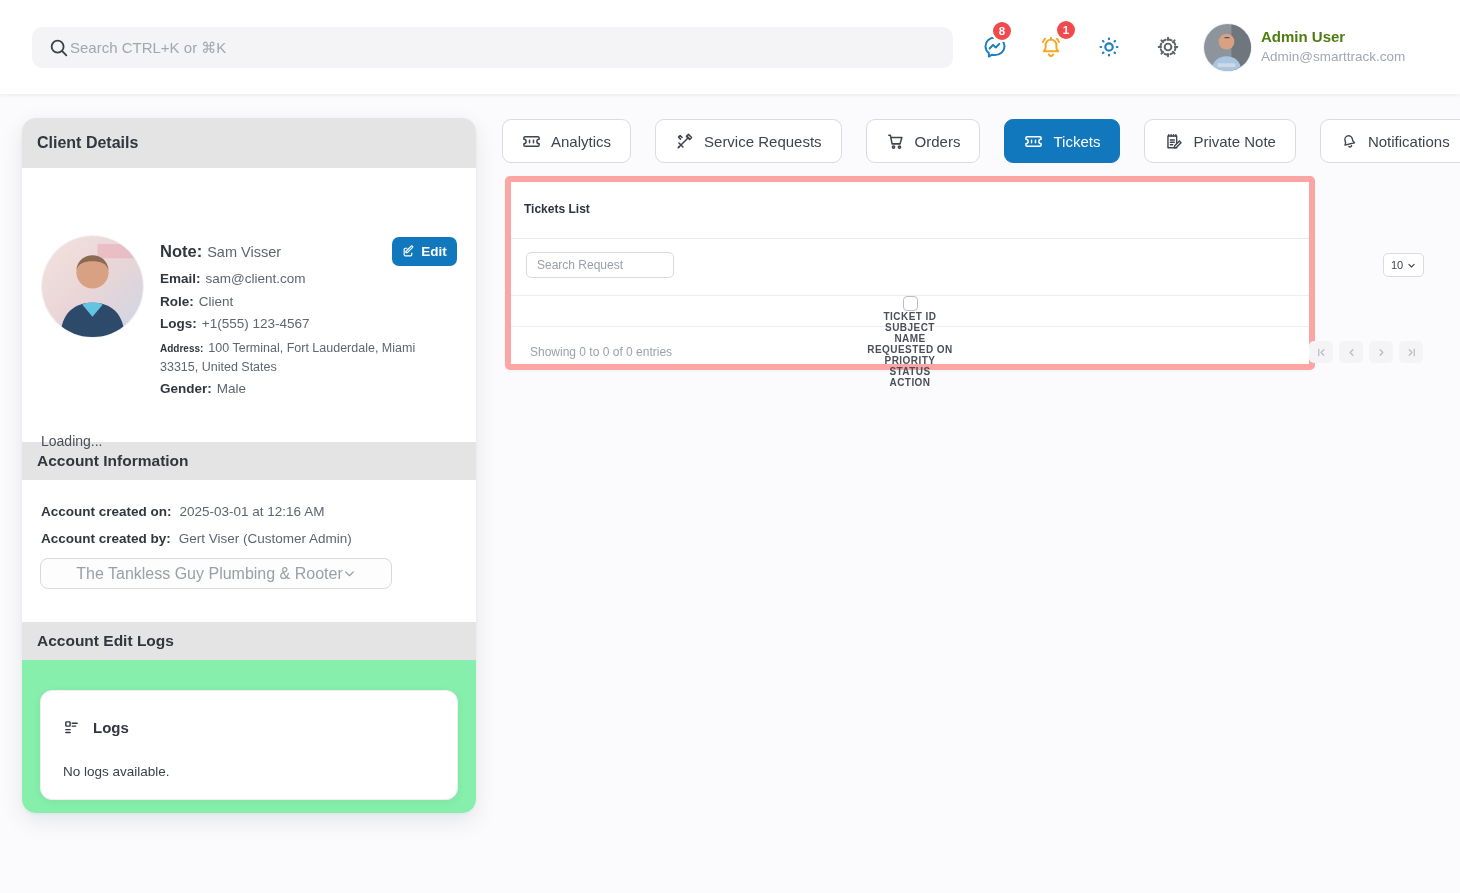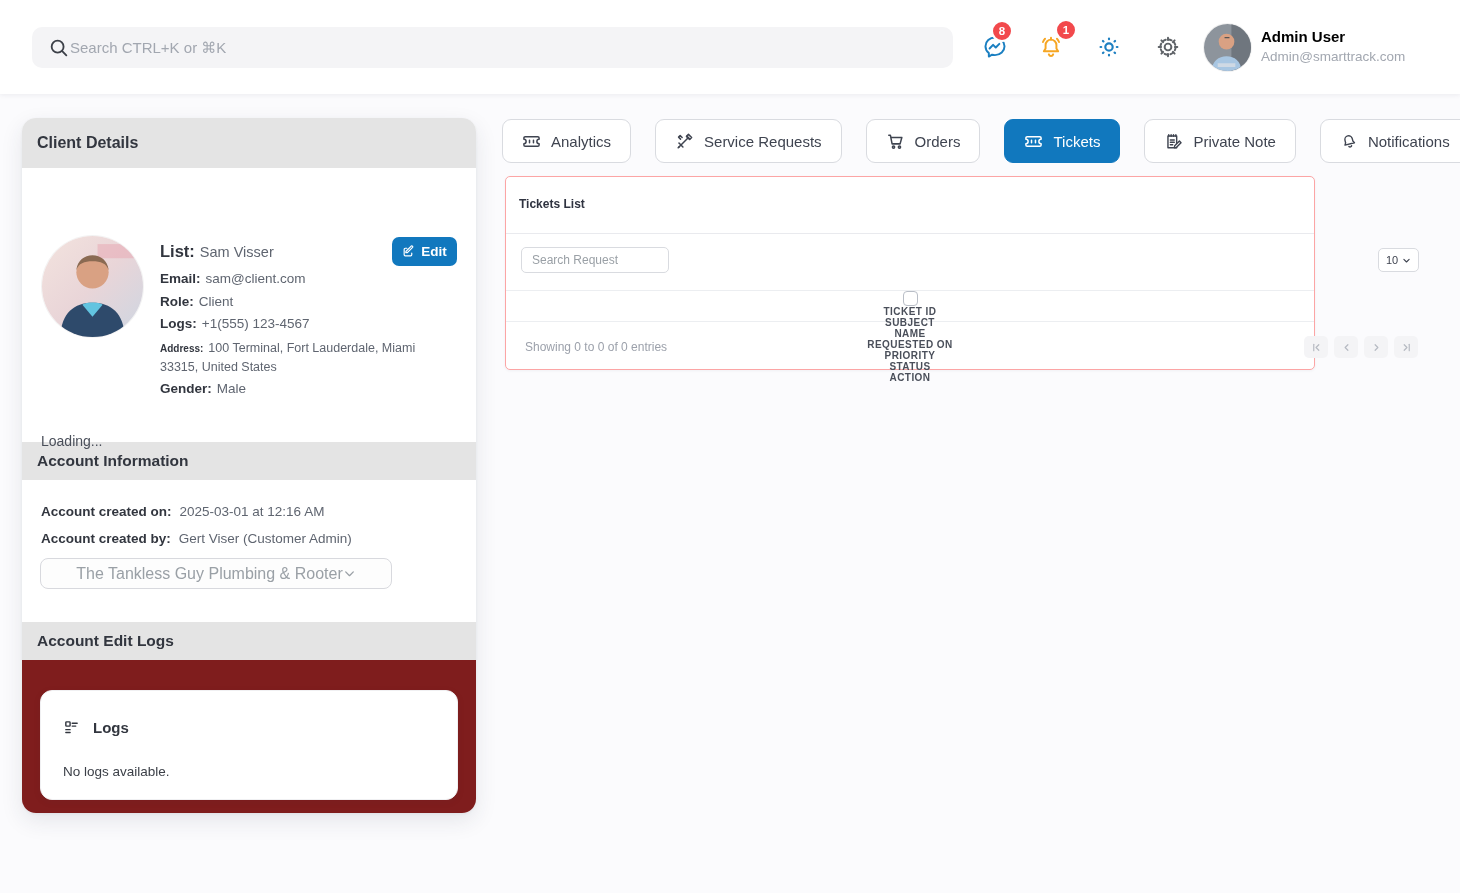--- a/index.html
+++ b/index.html
@@ -42,21 +42,21 @@
     z-index:6;
   }
   .badge-msg { left:991px; top:20px; }
   .badge-bell { left:1055px; top:19px; }
   .tb-avatar {
     position:absolute; left:1204px; top:24px; width:47px; height:47px;
     border-radius:50%; overflow:hidden; cursor:pointer;
     box-shadow:0 0 0 1px rgba(0,0,0,.06);
   }
   .tb-usertext { position:absolute; left:1261px; top:28px; }
-  .tb-username { font-size:15px; font-weight:700; color:#000000; }
+  .tb-username { font-size:15px; font-weight:700; color:#4d7c0f; }
   .tb-useremail { font-size:13.5px; color:#a2a7b0; margin-top:4px; }
 
   
   .left-card {
     position:absolute; left:22px; top:118px; width:454px;
     border-radius:14px; background:#ffffff;
     box-shadow:0 8px 22px rgba(40,45,70,.10), 0 1px 3px rgba(40,45,70,.06);
   }
   .section-header {
     background:#e4e4e4; padding:0 15px; display:flex; align-items:center;
@@ -93,21 +93,21 @@
   .ai-row1 { top:24px; }
   .ai-row2 { top:51px; }
   .company-select {
     position:absolute; left:18px; top:78px; width:352px; height:31px;
     border:1px solid #d8d9de; border-radius:8px; background:#fdfdfd;
     display:flex; align-items:center; justify-content:center;
     padding:0 13px; cursor:pointer;
     font-size:16px; color:#9aa0a6;
   }
 
-  .logs-body { position:relative; height:153px; background:#7f1d1d; border-radius:0 0 14px 14px; }
+  .logs-body { position:relative; height:153px; background:#86efac; border-radius:0 0 14px 14px; }
   .logs-card {
     position:absolute; left:18px; top:30px; width:418px; height:110px;
     background:#fff; border:1px solid #f0f0f2; border-radius:12px;
     box-shadow:0 2px 8px rgba(40,45,70,.06);
   }
   .logs-title {
     position:absolute; left:22px; top:28px;
     display:flex; align-items:center; gap:13px;
     font-size:15px; font-weight:600; color:#32363f;
   }
@@ -122,21 +122,21 @@
     font:500 15px "Liberation Sans", sans-serif; color:#3f4450;
     white-space:nowrap;
   }
   .tab .ticon { color:#3f4450; }
   .tab.active { background:#1178be; border-color:#1178be; color:#fff; }
   .tab.active .ticon { color:#fff; }
 
   
   .tickets-panel {
     position:absolute; left:505px; top:176px; width:810px; height:194px;
-    background:#fff; border:1px solid #fca5a5; border-radius:5px;
+    background:#fff; border:6px solid #fca5a5; border-radius:5px;
     box-shadow:0 1px 3px rgba(40,45,70,.05);
   }
   .tp-title { position:absolute; left:13px; top:20px; font-size:12px; font-weight:600; color:#2f3340; }
   .tp-divider { position:absolute; left:0; top:56px; width:100%; height:1px; background:#e9eaee; }
   .tp-search {
     position:absolute; left:15px; top:70px; width:148px; height:26px;
     border:1px solid #d9dbe0; border-radius:5px; padding:0 10px;
     font:12px "Liberation Sans", sans-serif; color:#3f4450; outline:none;
   }
   .tp-search::placeholder { color:#9aa0a6; }
@@ -261,21 +261,21 @@
         <rect width="100" height="100" fill="url(#bgav)"></rect>
         <rect x="55" y="8" width="45" height="14" fill="#e8a9b4" opacity=".55"></rect>
         <circle cx="50" cy="36" r="16" fill="#d9a183"></circle>
         <path d="M34 34c1-10 8-15 16-15s15 5 16 15c-2-7-8-9-16-9s-14 2-16 9z" fill="#8a6a52"></path>
         <path d="M18 100c1-24 14-34 32-34s31 10 32 34z" fill="#2e4a6b"></path>
         <path d="M40 68l10 12 10-12c-3-3-17-3-20 0z" fill="#62c4e0"></path>
       </svg>
     </span>
 
     <div class="cd-row row-name">
-      <span class="cd-label">List:</span><span>Sam Visser</span>
+      <span class="cd-label">Note:</span><span>Sam Visser</span>
     </div>
     <button class="edit-btn">
       <span>
         <svg width="13" height="13" viewBox="0 0 24 24" fill="none" stroke="#fff" stroke-width="2.2" stroke-linecap="round" stroke-linejoin="round">
           <path d="M9 6H6a2 2 0 0 0-2 2v10a2 2 0 0 0 2 2h10a2 2 0 0 0 2-2v-3"></path>
           <path d="M10 14l9.5-9.5a1.8 1.8 0 0 0-2.5-2.5L7.5 11.5 7 14z"></path>
         </svg>
       </span>
       <span>Edit</span>
     </button>

